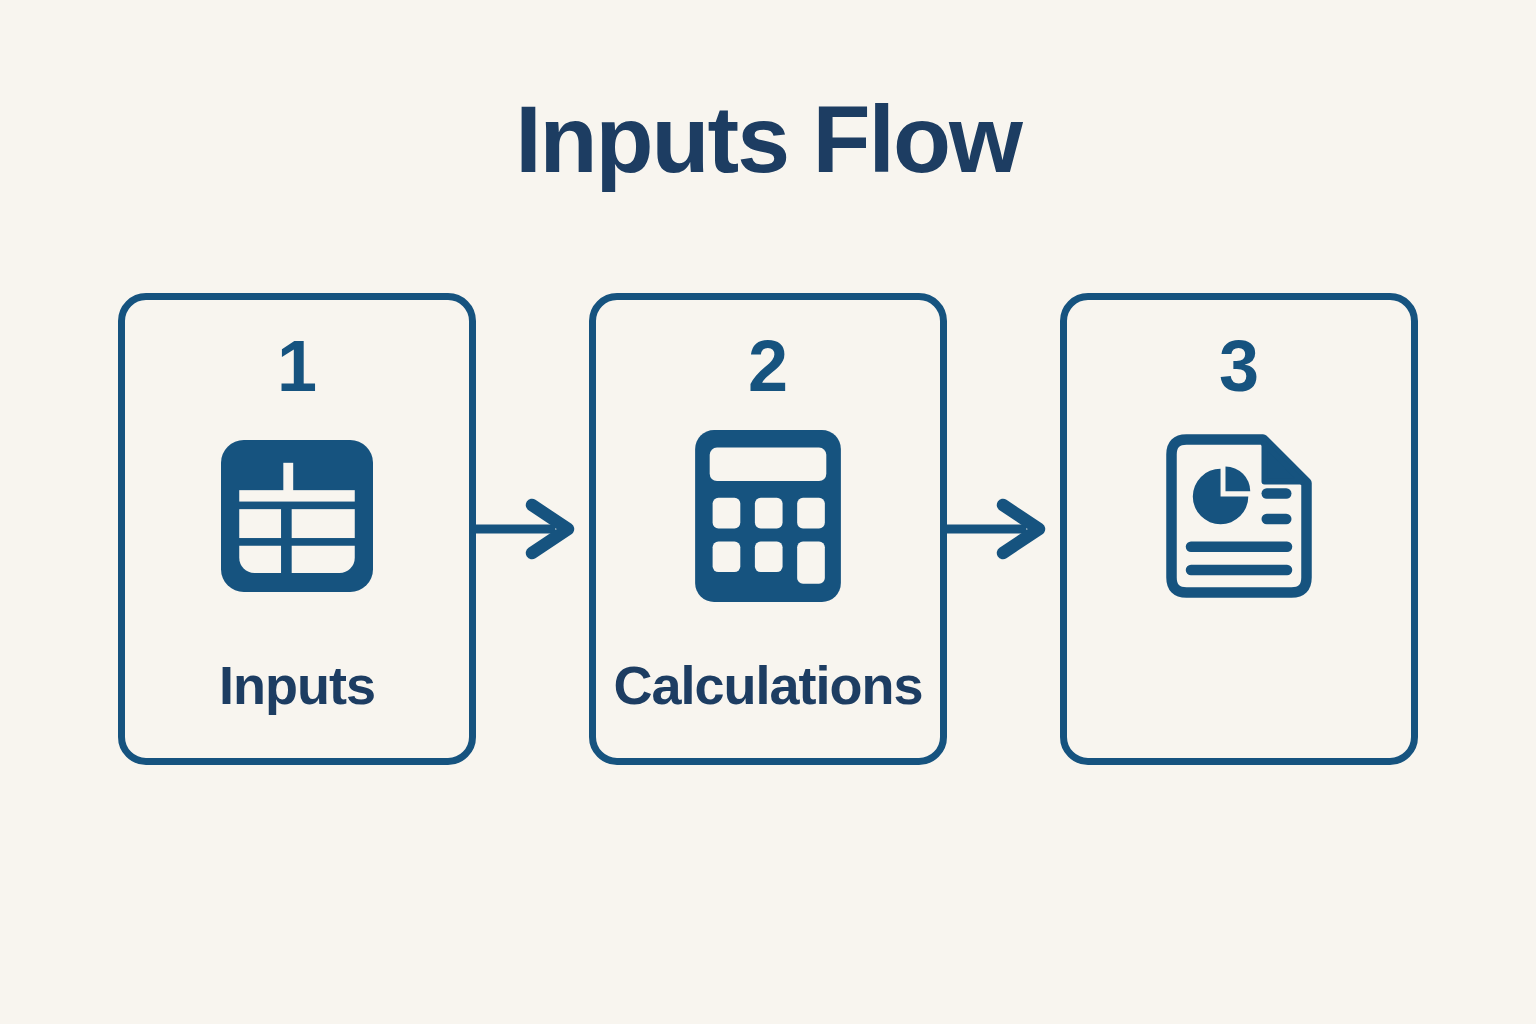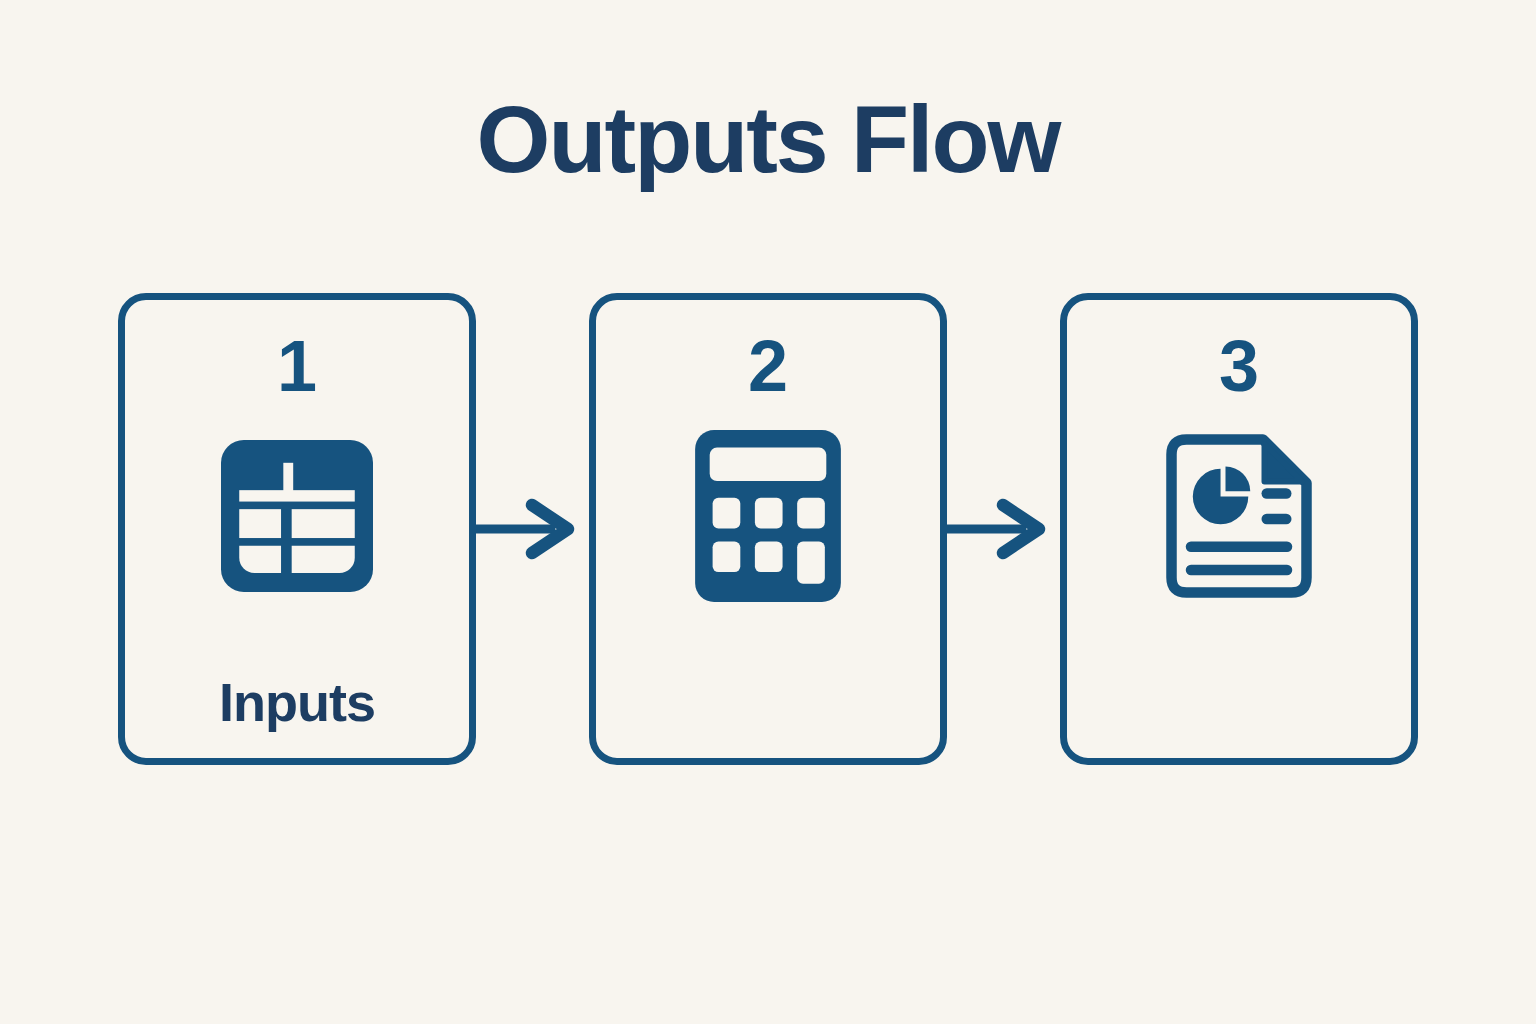--- a/index.html
+++ b/index.html
@@ -51,21 +51,21 @@
   }
   .icon-wrap {
     margin-top: 28px;
     height: 172px;
     display: flex;
     align-items: center;
     justify-content: center;
   }
   .label {
     margin-top: auto;
-    margin-bottom: 29px;
+    margin-bottom: 46px;
     font-size: 54px;
     font-weight: bold;
     letter-spacing: -1px;
     line-height: 1;
     color: var(--text);
     white-space: nowrap;
   }
   .arrow {
     align-self: center;
     width: 113px;
@@ -90,21 +90,21 @@
   .icon-stroke {
     fill: none;
     stroke: var(--accent);
     stroke-width: 7;
     stroke-linejoin: round;
   }
 </style>
 </head>
 <body>
 
-<div class="title">Outputs Flow</div>
+<div class="title">Inputs Flow</div>
 
 <div class="flow">
 
   <div class="box">
     <div class="num">1</div>
     <div class="icon-wrap">
       <svg width="152" height="152" viewBox="0 0 100 100" aria-hidden="true">
         <rect class="icon-fill" x="0" y="0" width="100" height="100" rx="15"></rect>
         <rect class="icon-hole" x="41" y="15" width="6.5" height="21"></rect>
         <rect class="icon-hole" x="12" y="33" width="76" height="7.5"></rect>
@@ -129,20 +129,21 @@
         <rect class="icon-fill" x="0" y="0" width="100" height="118" rx="13"></rect>
         <rect class="icon-hole" x="10" y="12" width="80" height="23" rx="5"></rect>
         <rect class="icon-hole" x="12" y="46.5" width="19" height="21" rx="4"></rect>
         <rect class="icon-hole" x="41" y="46.5" width="19" height="21" rx="4"></rect>
         <rect class="icon-hole" x="70" y="46.5" width="19" height="21" rx="4"></rect>
         <rect class="icon-hole" x="12" y="76.5" width="19" height="21" rx="4"></rect>
         <rect class="icon-hole" x="41" y="76.5" width="19" height="21" rx="4"></rect>
         <rect class="icon-hole" x="70" y="76.5" width="19" height="29" rx="4"></rect>
       </svg>
     </div>
+    <div class="label">Calculations</div>
   </div>
 
   <svg class="arrow" viewBox="0 0 113 64">
     <path class="shaft" d="M1 32 H75"></path>
     <path class="chev" d="M56 8 L92 32 L56 56"></path>
   </svg>
 
   <div class="box">
     <div class="num">3</div>
     <div class="icon-wrap">

